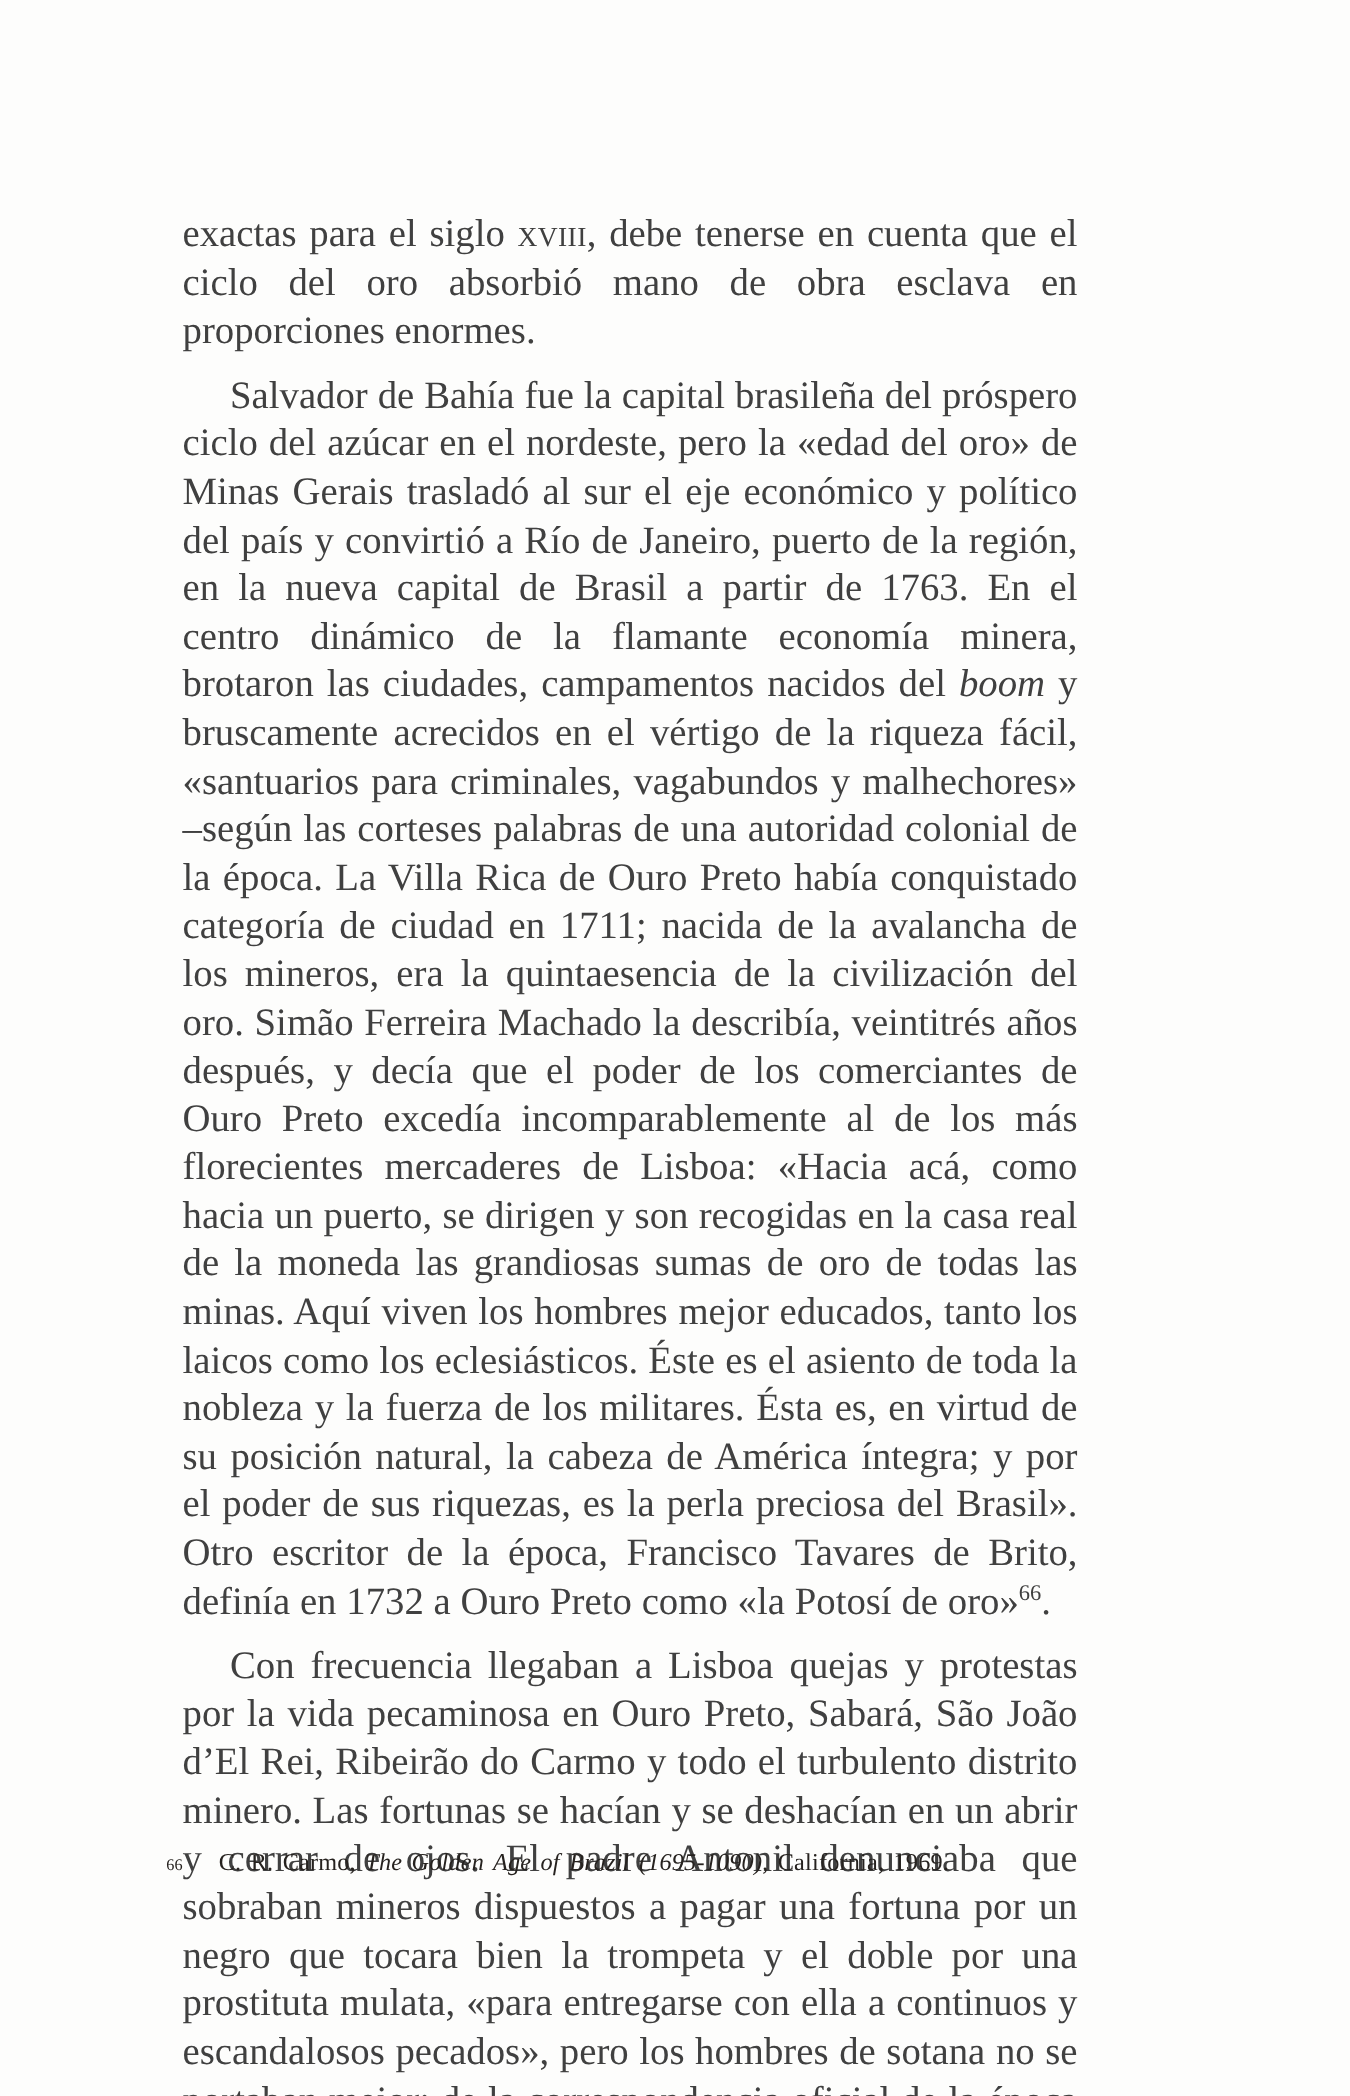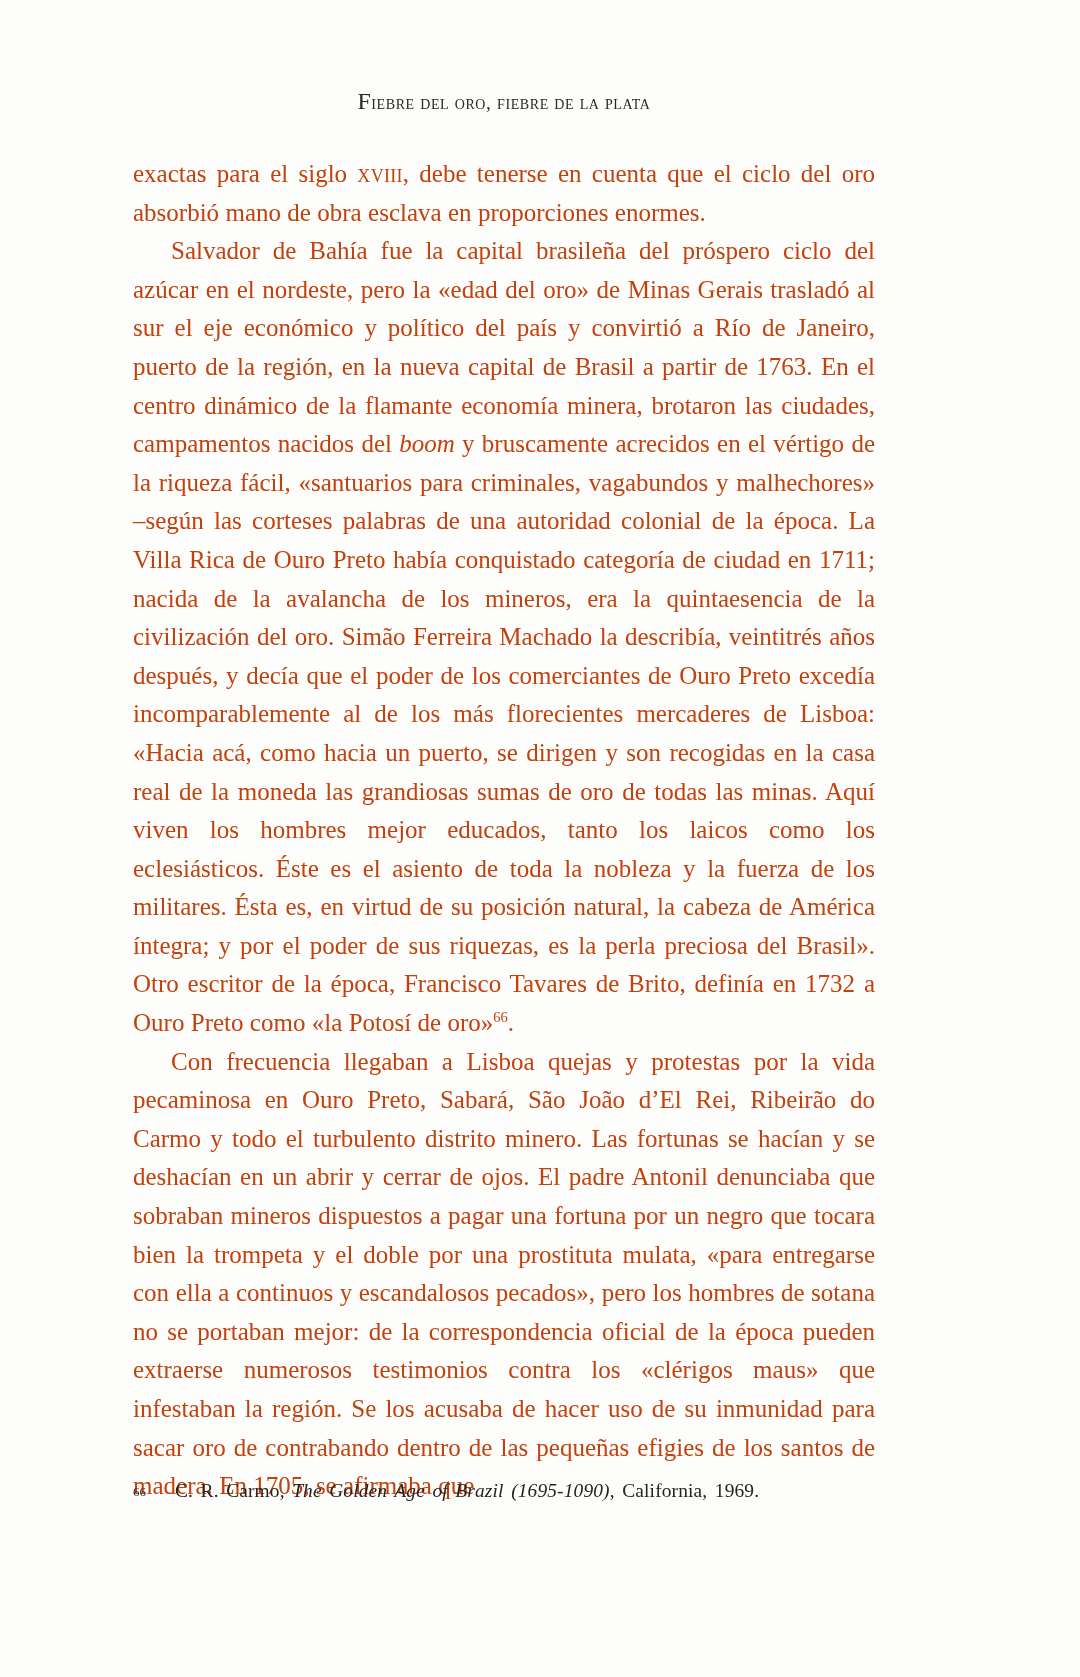--- a/index.html
+++ b/index.html
@@ -50,26 +50,26 @@
   }
 
   
   .body-text {
     position: absolute;
     top: 155px;
     left: 0;
     width: 742px;
   }
   .para {
-    margin: 0;
-    font-size: 25px;
+    margin: 13px;
+    font-size: 31px;
     line-height: 38.6px;
     text-align: justify;
     text-justify: inter-word;
-    color: #c2410c;
+    color: #404040;
     -webkit-hyphens: none;
     hyphens: none;
     word-spacing: 0.1px;
   }
   .para.indent {
     text-indent: 38px;
   }
   .smallcaps {
     font-variant: small-caps;
     letter-spacing: 0.3px;
@@ -122,23 +122,20 @@
     font-size: 24px;
     color: #26221f;
   }
 </style>
 </head>
 <body>
 
 <div class="page">
   <div class="page-inner">
 
-    <div class="running-head">
-      <span class="cap-first">F</span><span>iebre del oro, fiebre de la plata</span>
-    </div>
 
     <div class="body-text">
 
       <p class="para"><span>exactas para el siglo </span><span class="smallcaps">xviii</span><span>, debe tenerse en cuenta que el ciclo del oro absorbió mano de obra esclava en proporciones enormes.</span></p>
 
       <p class="para indent"><span>Salvador de Bahía fue la capital brasileña del próspero ciclo del azúcar en el nordeste, pero la «edad del oro» de Minas Gerais trasladó al sur el eje económico y político del país y convirtió a Río de Janeiro, puerto de la región, en la nueva capital de Brasil a partir de 1763. En el centro dinámico de la flamante economía minera, brotaron las ciudades, campamentos nacidos del </span><span class="ital">boom</span><span> y bruscamente acrecidos en el vértigo de la riqueza fácil, «santuarios para criminales, vagabundos y malhechores» –según las corteses palabras de una autoridad colonial de la época. La Villa Rica de Ouro Preto había conquistado categoría de ciudad en 1711; nacida de la avalancha de los mineros, era la quintaesencia de la civilización del oro. Simão Ferreira Machado la describía, veintitrés años después, y decía que el poder de los comerciantes de Ouro Preto excedía incomparablemente al de los más florecientes mercaderes de Lisboa: «Hacia acá, como hacia un puerto, se dirigen y son recogidas en la casa real de la moneda las grandiosas sumas de oro de todas las minas. Aquí viven los hombres mejor educados, tanto los laicos como los eclesiásticos. Éste es el asiento de toda la nobleza y la fuerza de los militares. Ésta es, en virtud de su posición natural, la cabeza de América íntegra; y por el poder de sus riquezas, es la perla preciosa del Brasil». Otro escritor de la época, Francisco Tavares de Brito, definía en 1732 a Ouro Preto como «la Potosí de oro»</span><sup class="fn">66</sup><span>.</span></p>
 
       <p class="para indent">Con frecuencia llegaban a Lisboa quejas y protestas por la vida pecaminosa en Ouro Preto, Sabará, São João d’El Rei, Ribeirão do Carmo y todo el turbulento distrito minero. Las fortunas se hacían y se deshacían en un abrir y cerrar de ojos. El padre Antonil denunciaba que sobraban mineros dispuestos a pagar una fortuna por un negro que tocara bien la trompeta y el doble por una prostituta mulata, «para entregarse con ella a continuos y escandalosos pecados», pero los hombres de sotana no se portaban mejor: de la correspondencia oficial de la época pueden extraerse numerosos testimonios contra los «clérigos maus» que infestaban la región. Se los acusaba de hacer uso de su inmunidad para sacar oro de contrabando dentro de las pequeñas efigies de los santos de madera. En 1705, se afirmaba que</p>
 
     </div>

